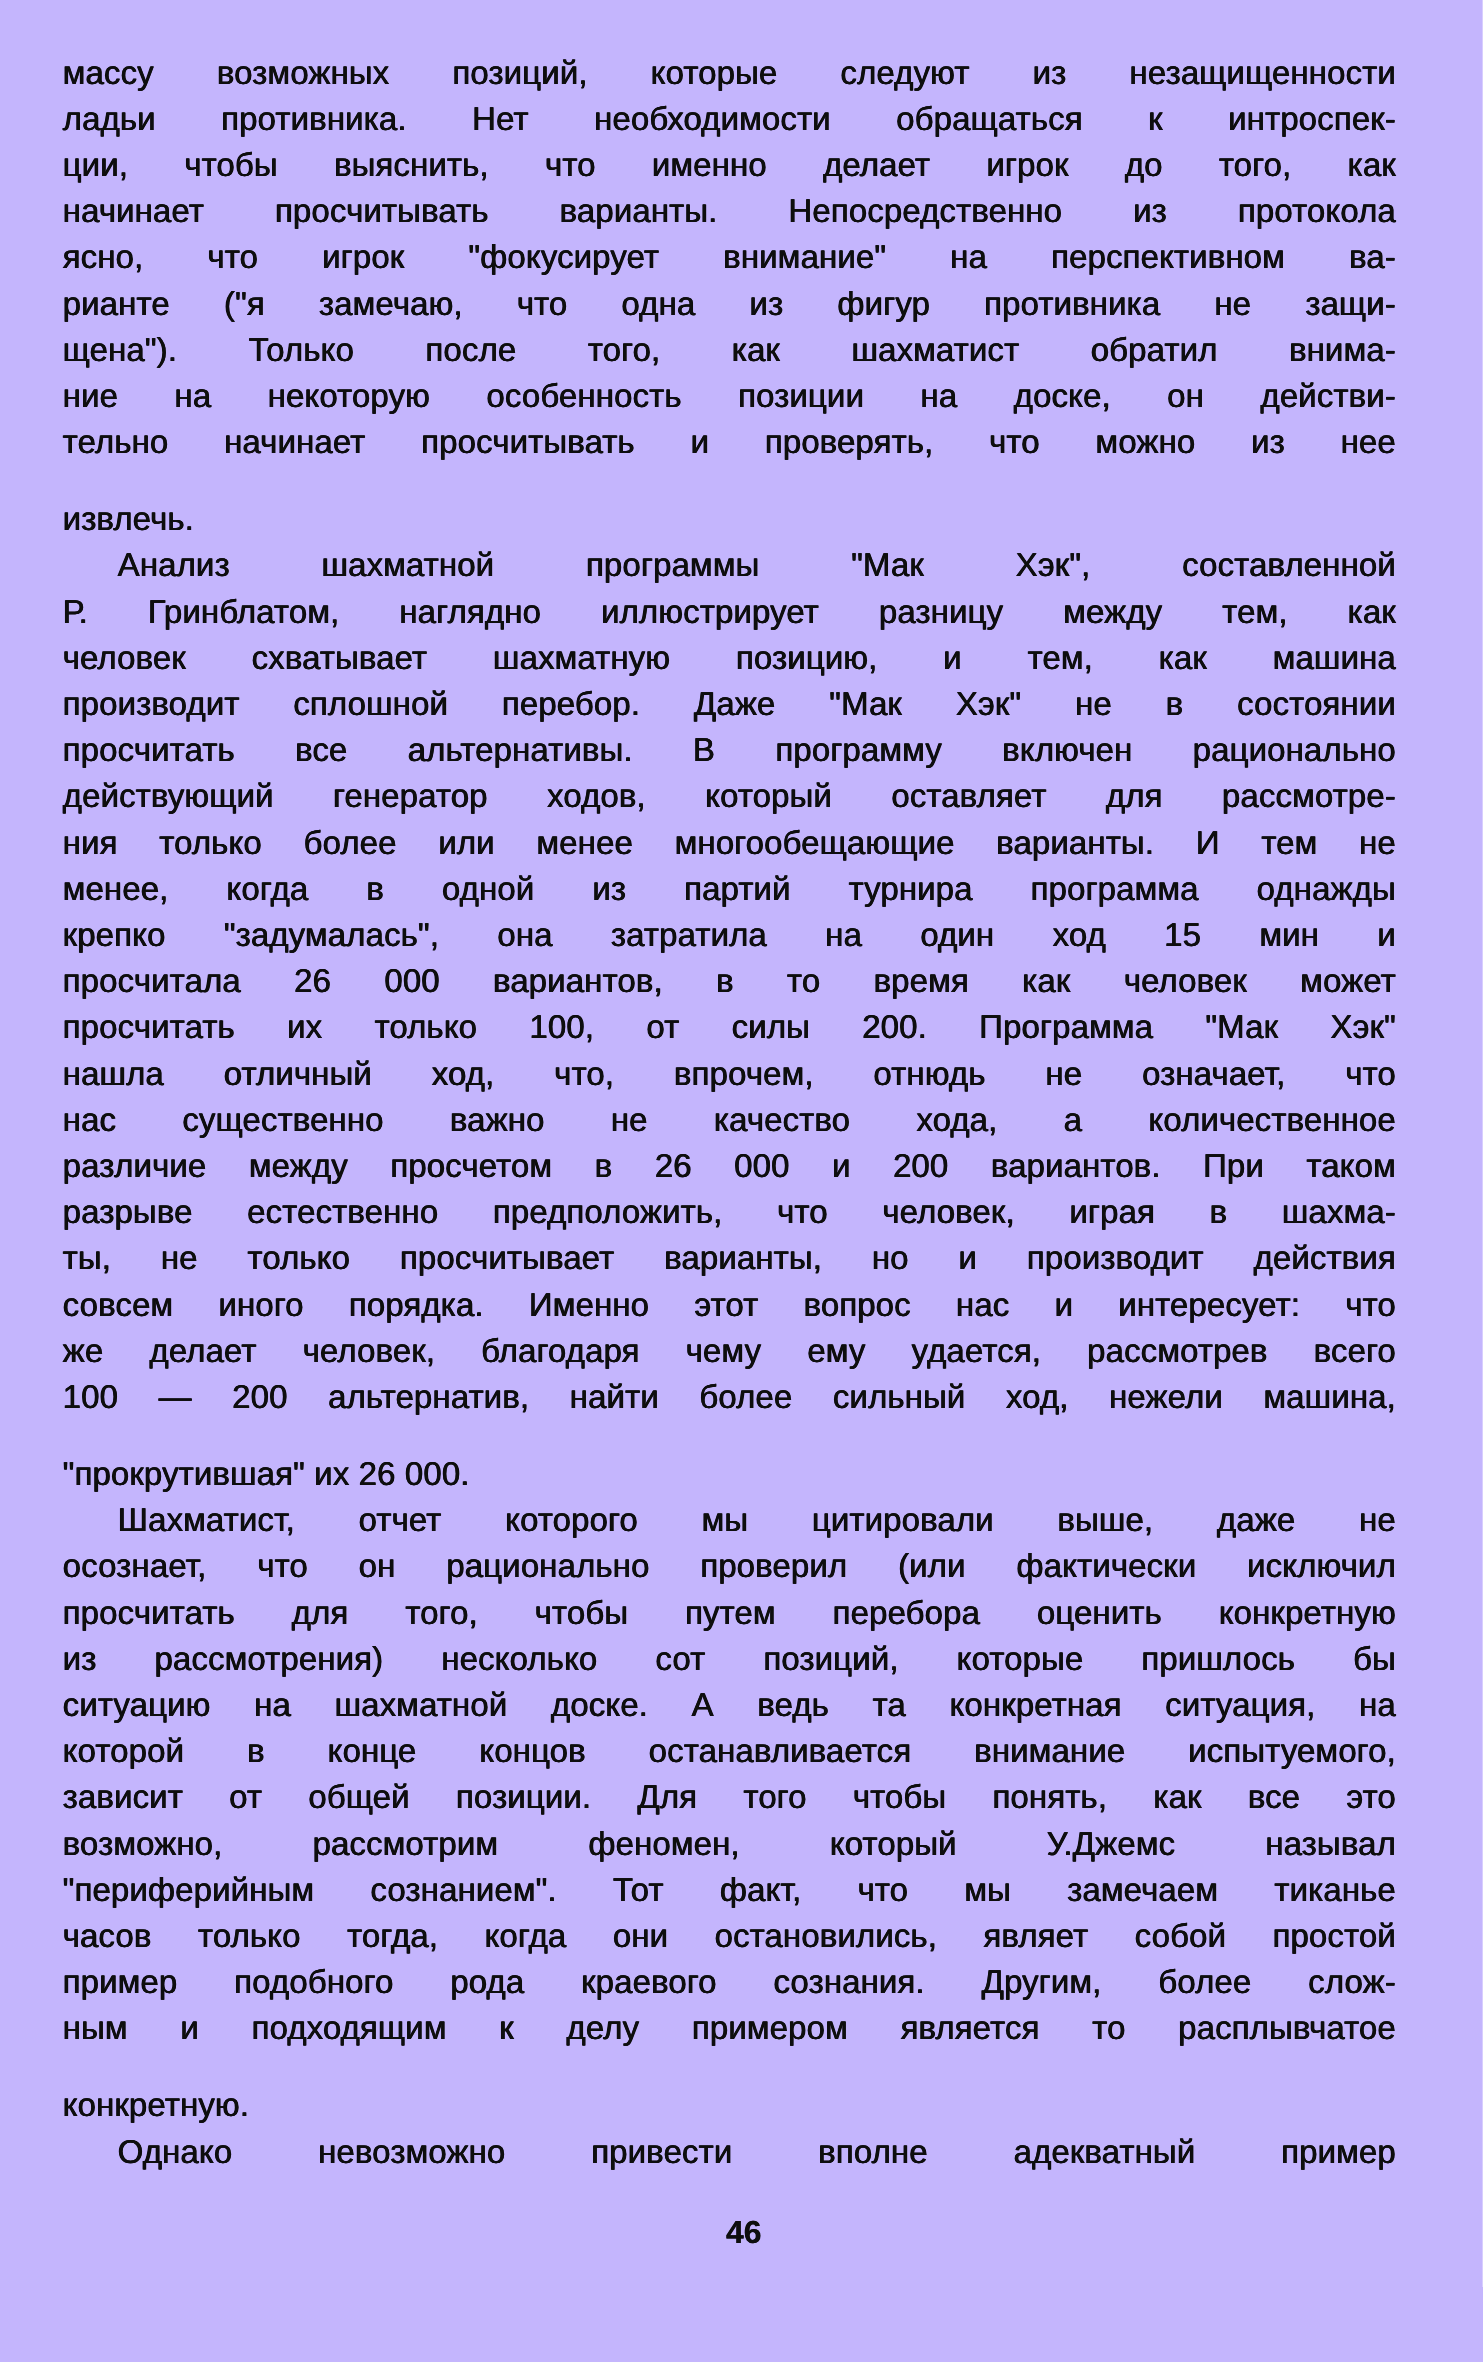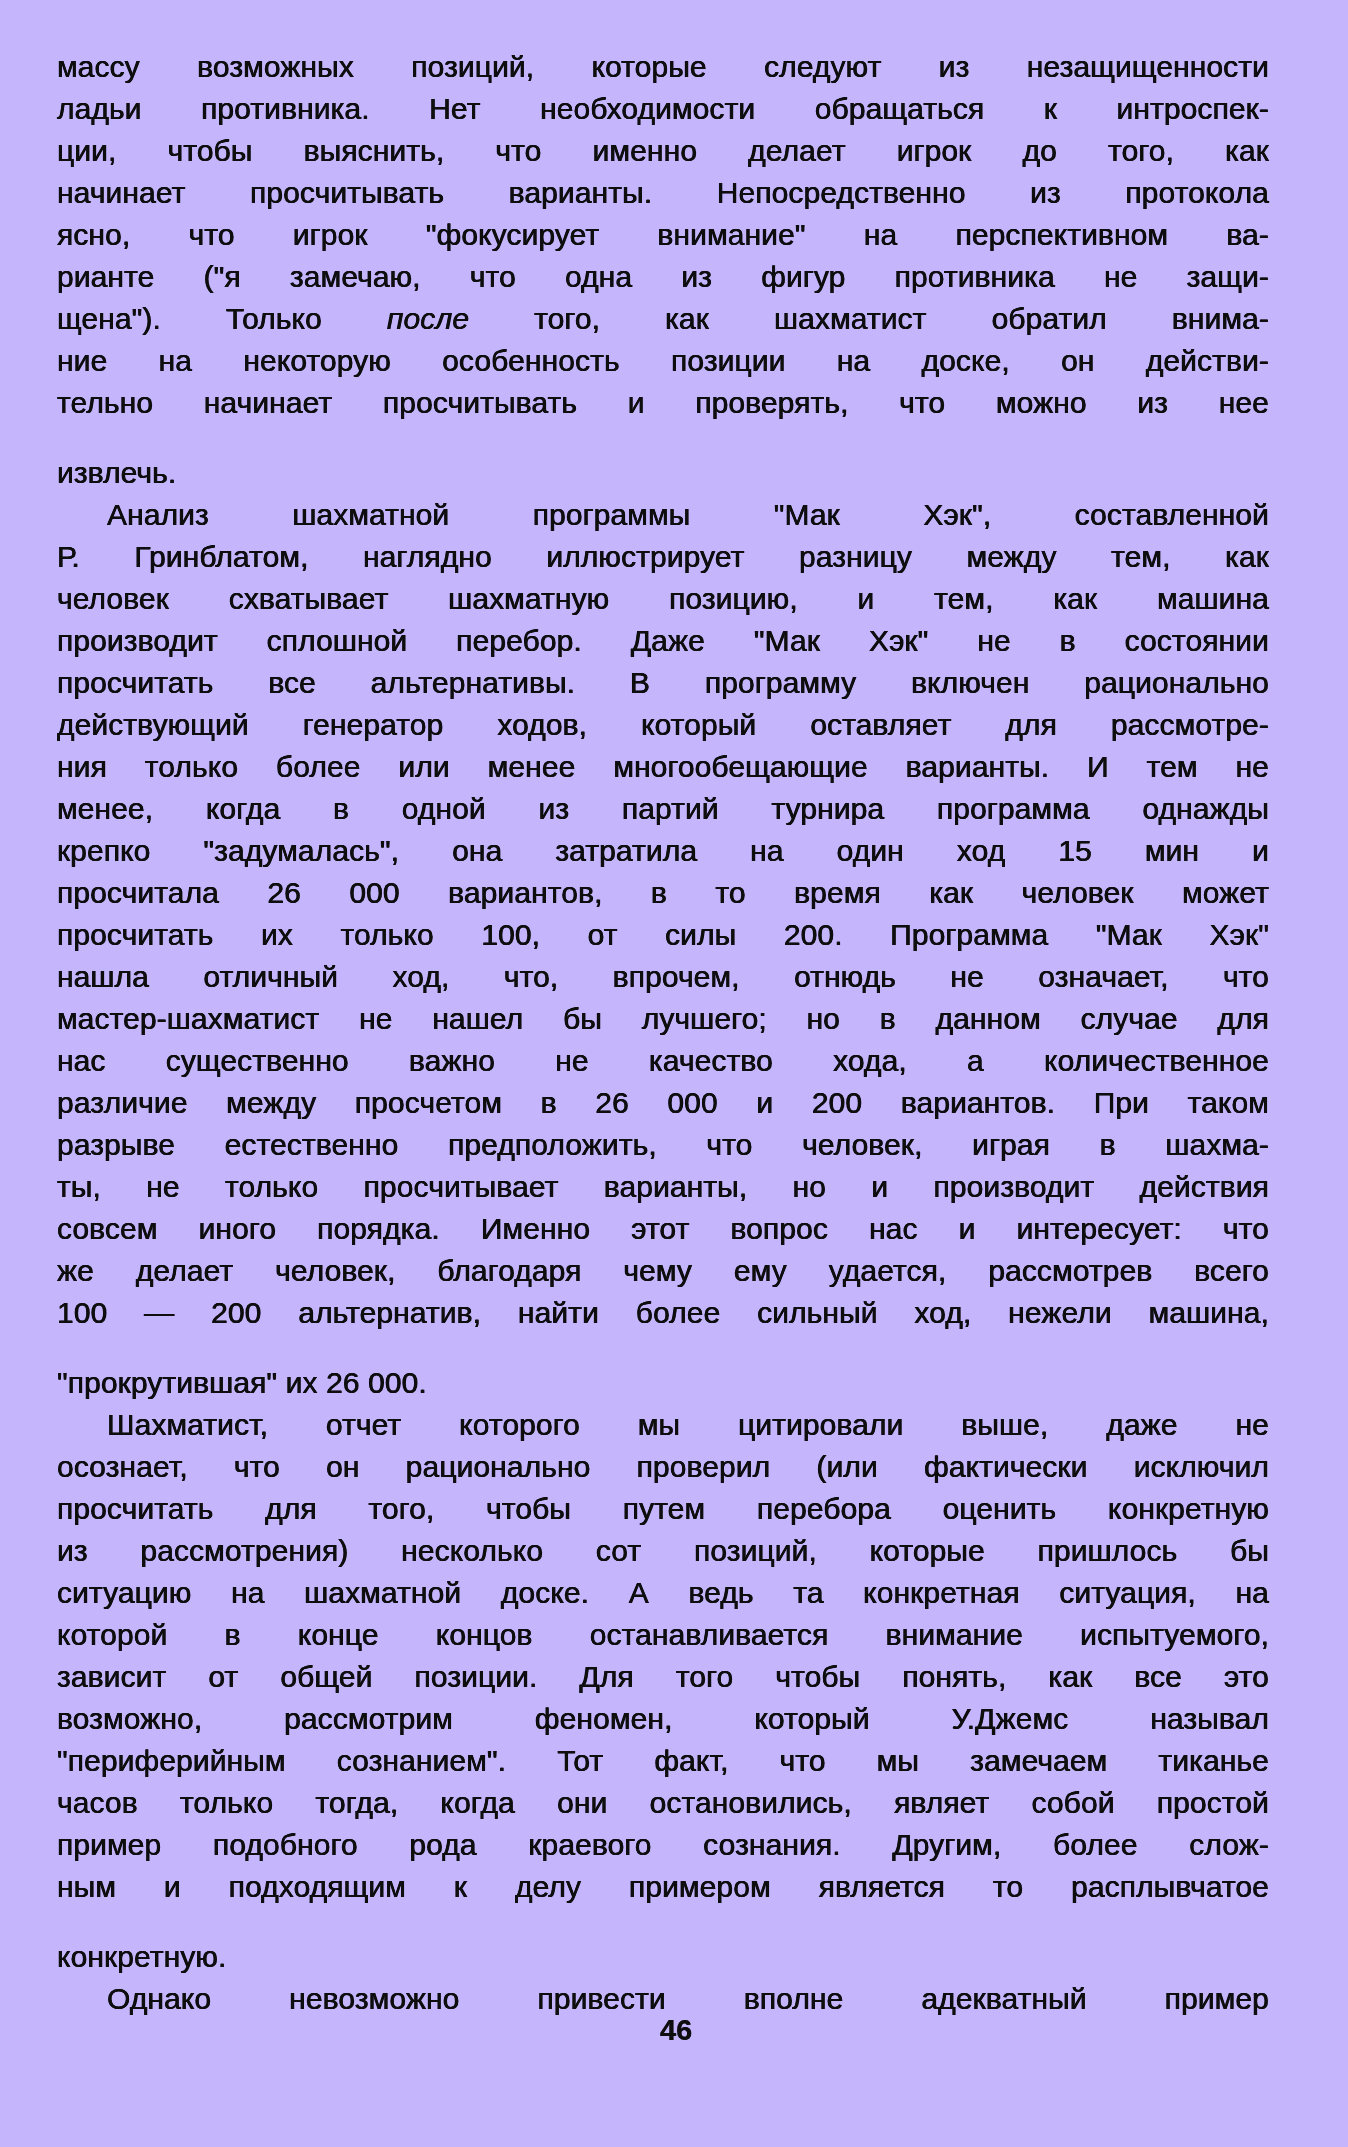--- a/index.html
+++ b/index.html
@@ -33,21 +33,20 @@
     white-space: normal;
   }
   .line.nj {
     text-align-last: left;
     margin-top: 28px;
   }
   .line.ind {
     text-indent: 50px;
   }
   .it {
-    font-style: italic;
   }
   .page-number {
     position: absolute;
     top: 2014px;
     left: 70px;
     width: 1212px;
     text-align: center;
     font-size: 29px;
     font-weight: bold;
     color: #0e0e0e;
@@ -74,21 +73,20 @@
       <div class="line"><span>человек схватывает шахматную позицию, и тем, как машина</span></div>
       <div class="line"><span>производит сплошной перебор. Даже "Мак Хэк" не в состоянии</span></div>
       <div class="line"><span>просчитать все альтернативы. В программу включен рационально</span></div>
       <div class="line"><span>действующий генератор ходов, который оставляет для рассмотре-</span></div>
       <div class="line"><span>ния только более или менее многообещающие варианты. И тем не</span></div>
       <div class="line"><span>менее, когда в одной из партий турнира программа однажды</span></div>
       <div class="line"><span>крепко "задумалась", она затратила на один ход 15 мин и</span></div>
       <div class="line"><span>просчитала 26 000 вариантов, в то время как человек может</span></div>
       <div class="line"><span>просчитать их только 100, от силы 200. Программа "Мак Хэк"</span></div>
       <div class="line"><span>нашла отличный ход, что, впрочем, отнюдь не означает, что</span></div>
-      <div class="line"><span>мастер-шахматист не нашел бы лучшего; но в данном случае для</span></div>
       <div class="line"><span>нас существенно важно не качество хода, а количественное</span></div>
       <div class="line"><span>различие между просчетом в 26 000 и 200 вариантов. При таком</span></div>
       <div class="line"><span>разрыве естественно предположить, что человек, играя в шахма-</span></div>
       <div class="line"><span>ты, не только просчитывает варианты, но и производит действия</span></div>
       <div class="line"><span>совсем иного порядка. Именно этот вопрос нас и интересует: что</span></div>
       <div class="line"><span>же делает человек, благодаря чему ему удается, рассмотрев всего</span></div>
       <div class="line"><span>100 — 200 альтернатив, найти более сильный ход, нежели машина,</span></div>
       <div class="line nj"><span>"прокрутившая" их 26 000.</span></div>
       <div class="line ind"><span>Шахматист, отчет которого мы цитировали выше, даже не</span></div>
       <div class="line"><span>осознает, что он рационально проверил (или фактически исключил</span></div>

